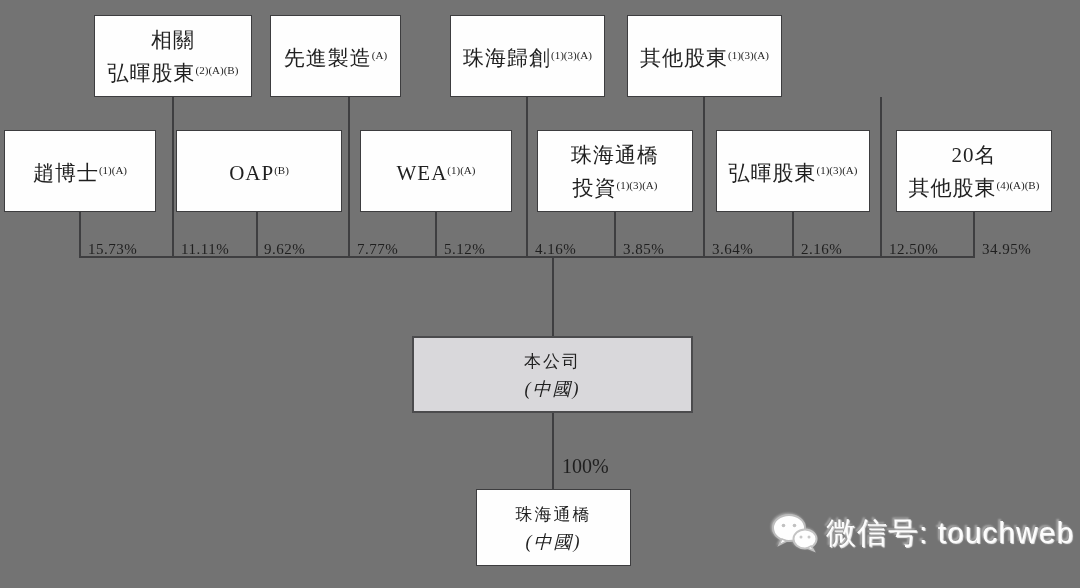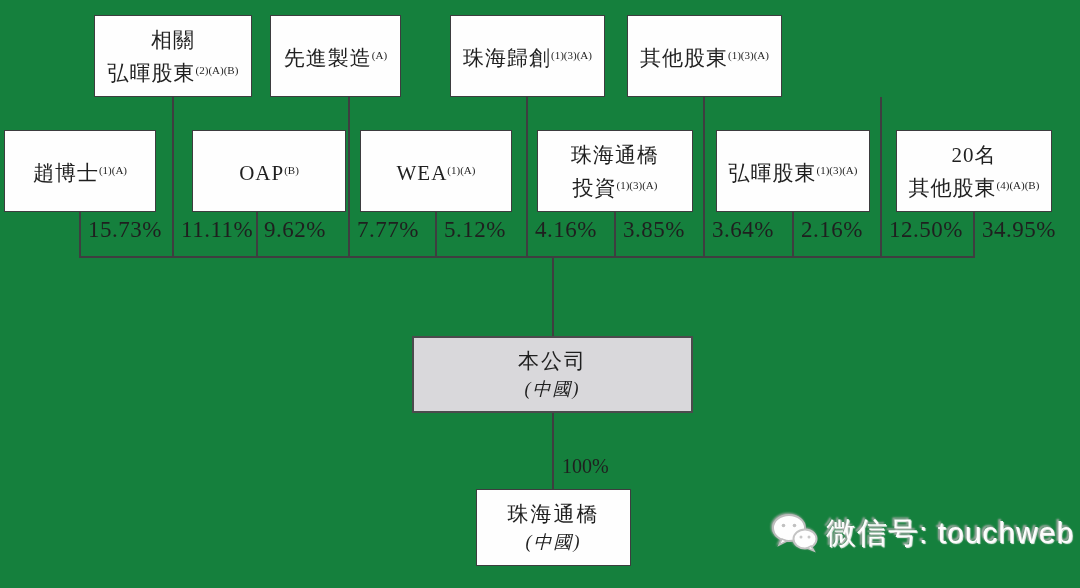--- a/index.html
+++ b/index.html
@@ -1,41 +1,41 @@
 <!DOCTYPE html>
 <html><head>
 <meta charset="utf-8">
 <style>
   html,body { margin:0; padding:0; background:#ffffff; }
   .stage {
-    position:relative; width:1080px; height:588px; background:#15803d;
+    position:relative; width:1080px; height:588px; background:#737373;
     font-family:"Liberation Serif","DejaVu Serif",serif; color:#1f1f1f; overflow:hidden;
   }
   
   .box {
     position:absolute; height:82px; border:1.5px solid #3d3d3f; background:#fefefe;
     display:flex; flex-direction:column; align-items:center; justify-content:center;
     text-align:center; box-sizing:border-box;
   }
   .r1 { top:15px; }
   .r2 { top:130px; }
   .bl { font-size:21px; line-height:30px; letter-spacing:1px; white-space:nowrap; }
   .sup { font-size:11px; letter-spacing:0; vertical-align:6px; }
   
   .vl { position:absolute; width:2px; background:#3e3e40; }
   .hl { position:absolute; height:2px; background:#3e3e40; }
   
-  .pct { position:absolute; top:217px; font-size:23px; letter-spacing:0.5px; white-space:nowrap; }
+  .pct { position:absolute; top:241px; font-size:15px; letter-spacing:0.5px; white-space:nowrap; }
   
   .company {
     position:absolute; left:412px; top:336px; width:281px; height:77px;
     background:#d9d8db; border:2px solid #4b4b4d; box-sizing:border-box;
     display:flex; flex-direction:column; align-items:center; justify-content:center; text-align:center;
   }
-  .cname { font-size:21px; line-height:29px; letter-spacing:2px; }
+  .cname { font-size:17px; line-height:29px; letter-spacing:2px; }
   .cregion { font-size:18px; line-height:26px; font-style:italic; letter-spacing:2px; }
   
   .subbox {
     position:absolute; left:476px; top:489px; width:155px; height:77px;
     background:#fefefe; border:1.5px solid #3d3d3f; box-sizing:border-box;
     display:flex; flex-direction:column; align-items:center; justify-content:center; text-align:center;
   }
   .own100 { position:absolute; left:562px; top:455px; font-size:20px; }
   
   .wm {
@@ -68,21 +68,21 @@
   </div>
   <div class="box r1" style="left:627px;width:155px">
     <div class="bl"><span></span></div>
     <div class="bl"><span>其他股東</span><span class="sup">(1)(3)(A)</span></div>
   </div>
 
   <div class="box r2" style="left:4px;width:152px">
     <div class="bl"><span></span></div>
     <div class="bl"><span>趙博士</span><span class="sup">(1)(A)</span></div>
   </div>
-  <div class="box r2" style="left:192px;width:154px">
+  <div class="box r2" style="left:176px;width:166px">
     <div class="bl"><span></span></div>
     <div class="bl"><span>OAP</span><span class="sup">(B)</span></div>
   </div>
   <div class="box r2" style="left:360px;width:152px">
     <div class="bl"><span></span></div>
     <div class="bl"><span>WEA</span><span class="sup">(1)(A)</span></div>
   </div>
   <div class="box r2" style="left:537px;width:156px">
     <div class="bl"><span>珠海通橋</span></div>
     <div class="bl"><span>投資</span><span class="sup">(1)(3)(A)</span></div>

